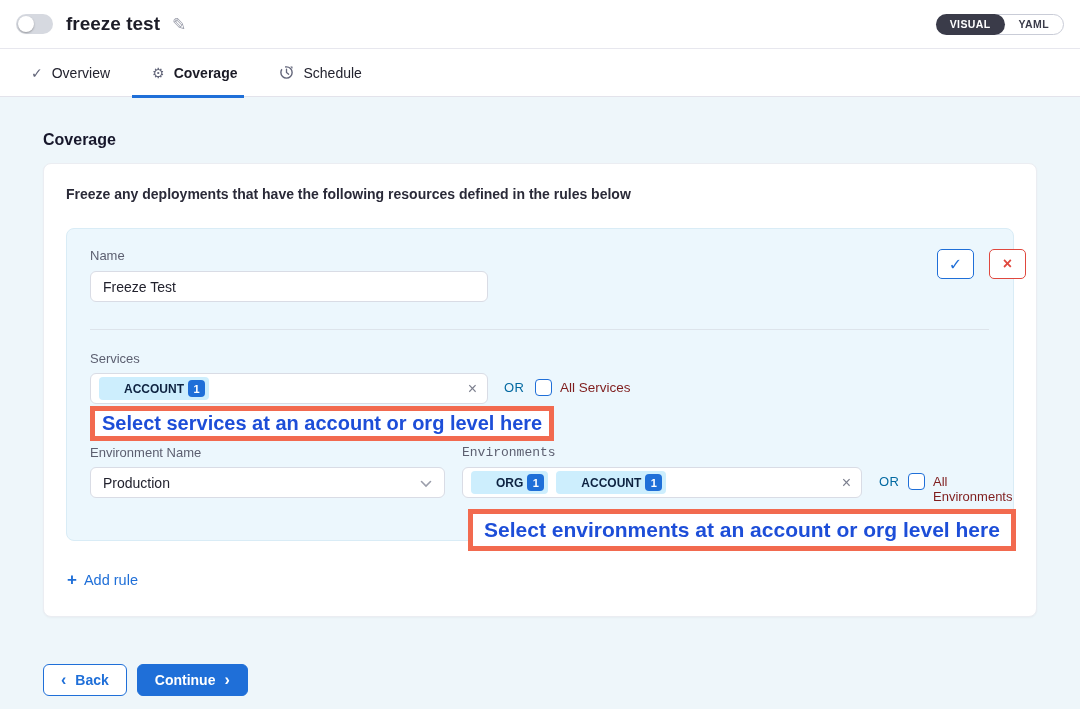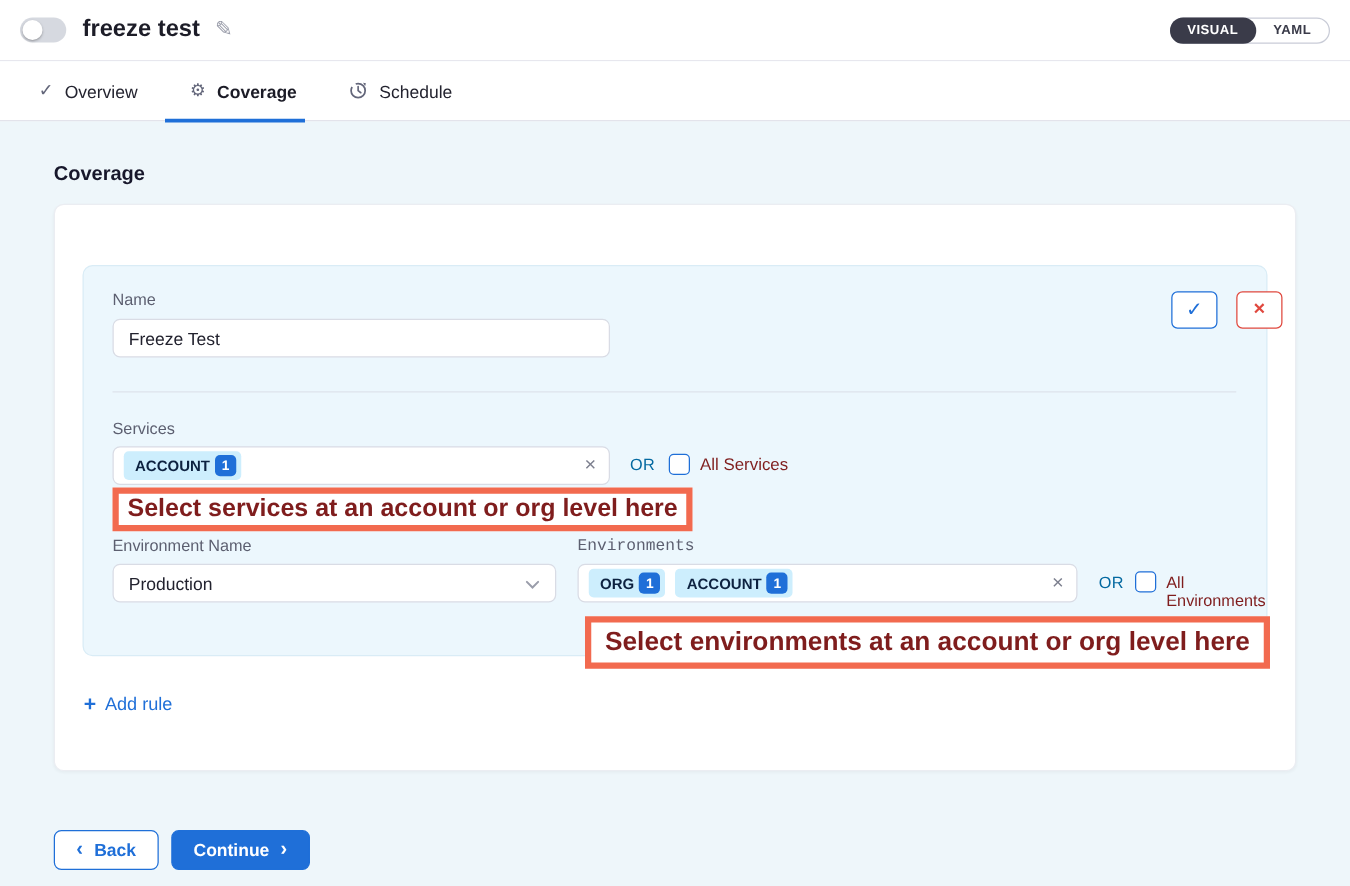--- a/index.html
+++ b/index.html
@@ -32,30 +32,30 @@
 
   .rule-card { position:relative; margin-top:26px; background:#ecf7fd; border:1px solid #d9ecf6; border-radius:8px; height:313px; }
   .flabel { position:absolute; font-size:13px; color:#5c5f70; }
   .tinput { position:absolute; height:31px; background:#fff; border:1px solid #d9dce5; border-radius:6px; font-size:14px; color:#22222e; padding:0 12px; width:398px; }
   .iconbtn { position:absolute; top:20px; width:37px; height:30px; background:#fff; border-radius:5px; display:flex; align-items:center; justify-content:center; font-size:16px; font-weight:700; cursor:pointer; }
   .iconbtn.ok { left:870px; border:1.5px solid #1f6fd8; color:#1f6fd8; }
   .iconbtn.no { left:922px; border:1.5px solid #e0483e; color:#e0483e; }
   .divider { position:absolute; left:23px; right:24px; top:100px; height:1px; background:#dde4eb; }
 
   .chipfield { position:absolute; height:31px; background:#fff; border:1px solid #d9dce5; border-radius:6px; display:flex; align-items:center; padding:0 10px 0 8px; gap:8px; }
-  .chip { background:#cdeefd; border-radius:4px; height:23px; display:flex; align-items:center; padding:0 4px 0 9px; font-size:12px; font-weight:700; color:#0d2240; cursor:pointer; }
+  .chip { background:#cdeefd; border-radius:4px; height:23px; display:flex; align-items:center; padding:0 4px 0 25px; font-size:12px; font-weight:700; color:#0d2240; cursor:pointer; }
   .chip .cnt { margin-left:4px; background:#1f6fd8; color:#fff; border-radius:4px; min-width:17px; height:17px; display:flex; align-items:center; justify-content:center; font-size:11px; font-weight:700; }
   .clear { margin-left:auto; color:#7c7f8e; font-size:16px; cursor:pointer; line-height:1; }
   .ortext { position:absolute; font-size:13px; font-weight:500; color:#0369a1; letter-spacing:.3px; }
   .cbox { position:absolute; width:17px; height:17px; border:1.6px solid #1f6fd8; border-radius:4px; background:#fff; cursor:pointer; }
   .cblabel { position:absolute; font-size:13.5px; color:#7f1d1d; }
 
   .selectbox { position:absolute; width:355px; height:31px; background:#fff; border:1px solid #d9dce5; border-radius:6px; display:flex; align-items:center; justify-content:space-between; padding:0 12px; font-size:14px; color:#22222e; cursor:pointer; }
 
-  .ann { position:absolute; border:5px solid #f26a4f; background:#fff; color:#7f1d1d; font-weight:700; white-space:nowrap; z-index:5; }
+  .ann { position:absolute; border:5px solid #f26a4f; background:#fff; color:#1d4ed8; font-weight:700; white-space:nowrap; z-index:5; }
   .ann1 { left:23px; top:177px; font-size:20px; padding:1px 7px; }
   .ann2 { left:401px; top:280px; font-size:21px; padding:4px 11px; }
 
   .addrule { display:flex; align-items:center; gap:7px; margin-top:30px; margin-left:1px; color:#1f6fd8; font-size:14.5px; cursor:pointer; width:fit-content; }
   .addrule .plus { font-size:17px; font-weight:700; line-height:1; }
 
   .footer { display:flex; gap:10px; margin-top:47px; }
   .btn { height:32px; border-radius:6px; font-size:14px; font-weight:700; display:flex; align-items:center; gap:9px; padding:0 17px; cursor:pointer; }
   .btn.back { background:#fff; border:1.5px solid #1f6fd8; color:#1f6fd8; }
   .btn.continue { background:#1f6fd8; border:1.5px solid #1f6fd8; color:#fff; }
@@ -96,20 +96,21 @@
           </svg>
       </span>
       <span>Schedule</span>
     </div>
   </div>
 
   <div class="content">
     <div class="h-coverage">Coverage</div>
 
     <div class="outer-card">
+      <div class="intro">Freeze any deployments that have the following resources defined in the rules below</div>
 
       <div class="rule-card">
 
         <div class="flabel" style="left:23px; top:19px;">Name</div>
         <input class="tinput" style="left: 23px; top: 42px;" value="Freeze Test">
 
         <div class="iconbtn ok">
           <span>✓</span>
         </div>
         <div class="iconbtn no">

